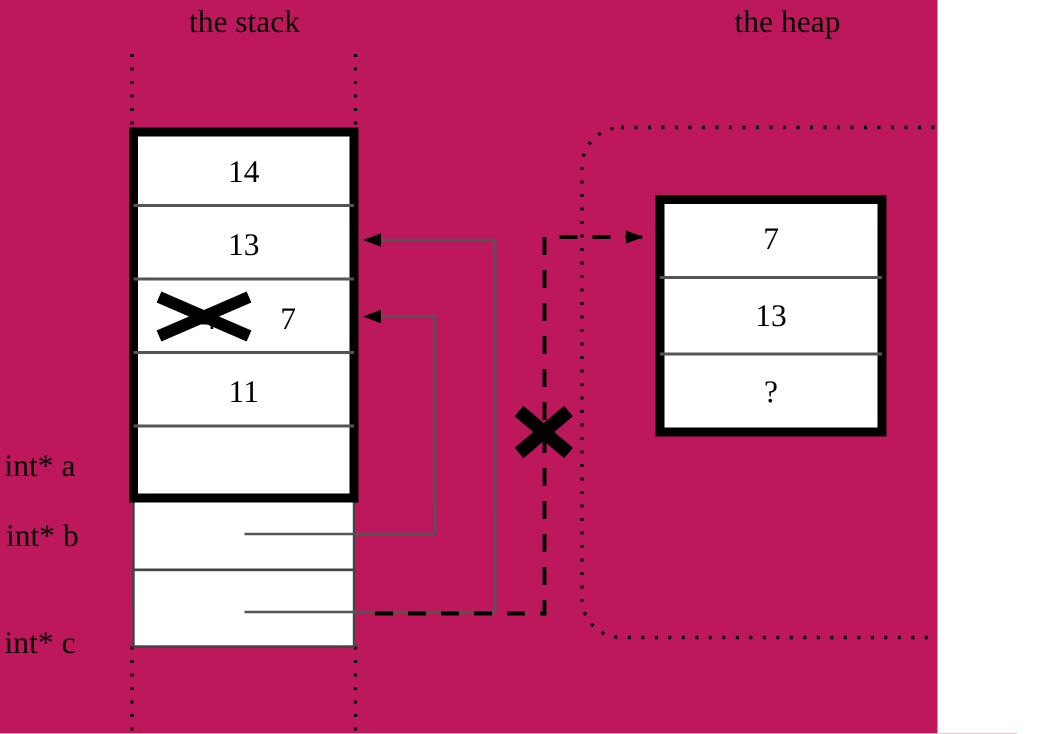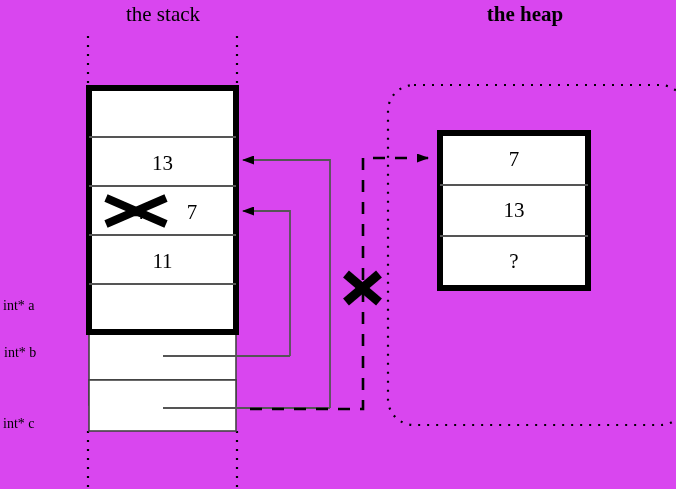--- a/index.html
+++ b/index.html
@@ -2,53 +2,53 @@
 <html><head>
 <meta charset="utf-8">
 <style>
   html, body {
     margin: 0;
     padding: 0;
     background: #ffffff;
   }
   #canvas {
     position: relative;
-    width: 676px;
+    width: 625px;
     height: 489px;
-    background: #d946ef;
+    background: #be185d;
     font-family: "Liberation Serif", "DejaVu Serif", serif;
     overflow: hidden;
   }
   svg.layer {
     position: absolute;
     left: 0;
     top: 0;
     width: 692px;
     height: 489px;
   }
   .title {
     position: absolute;
     font-size: 21px;
     color: #000000;
     white-space: nowrap;
     text-align: center;
   }
   #stack-title { left: 78px; top: 2px; width: 170px; }
-  #heap-title  { left: 440px; top: 2px; width: 170px; font-weight: bold; }
+  #heap-title  { left: 440px; top: 2px; width: 170px; }
 
   .cell-value {
     position: absolute;
     font-size: 21px;
     color: #000000;
     text-align: center;
     white-space: nowrap;
   }
   .var-label {
     position: absolute;
-    font-size: 14px;
+    font-size: 21px;
     color: #000000;
     white-space: nowrap;
     text-align: right;
   }
 </style>
 </head>
 <body>
 
 <div id="canvas">
 
@@ -98,20 +98,21 @@
     <g>
       <line x1="346" y1="274" x2="379" y2="302" stroke="#000000" stroke-width="9" stroke-linecap="butt"></line>
       <line x1="346" y1="302" x2="379" y2="274" stroke="#000000" stroke-width="9" stroke-linecap="butt"></line>
     </g>
 
     <rect x="440" y="133" width="148" height="155" fill="#ffffff" stroke="#000000" stroke-width="6"></rect>
     <line x1="440" y1="185" x2="588" y2="185" stroke="#555555" stroke-width="2"></line>
     <line x1="440" y1="236" x2="588" y2="236" stroke="#555555" stroke-width="2"></line>
   </svg>
 
+  <div class="cell-value" style="left:89px; top:102px; width:147px;">14</div>
   <div class="cell-value" style="left:89px; top:151px; width:147px;">13</div>
   <div class="cell-value" style="left:89px; top:200px; width:100px;">4</div>
   <div class="cell-value" style="left:162px; top:200px; width:60px;">7</div>
   <div class="cell-value" style="left:89px; top:249px; width:147px;">11</div>
 
   <div class="var-label" style="left:3px; top:298px;">int* a</div>
   <div class="var-label" style="left:4px; top:345px;">int* b</div>
   <div class="var-label" style="left:3px; top:416px;">int* c</div>
 
   <div class="cell-value" style="left:440px; top:147px; width:148px;">7</div>

